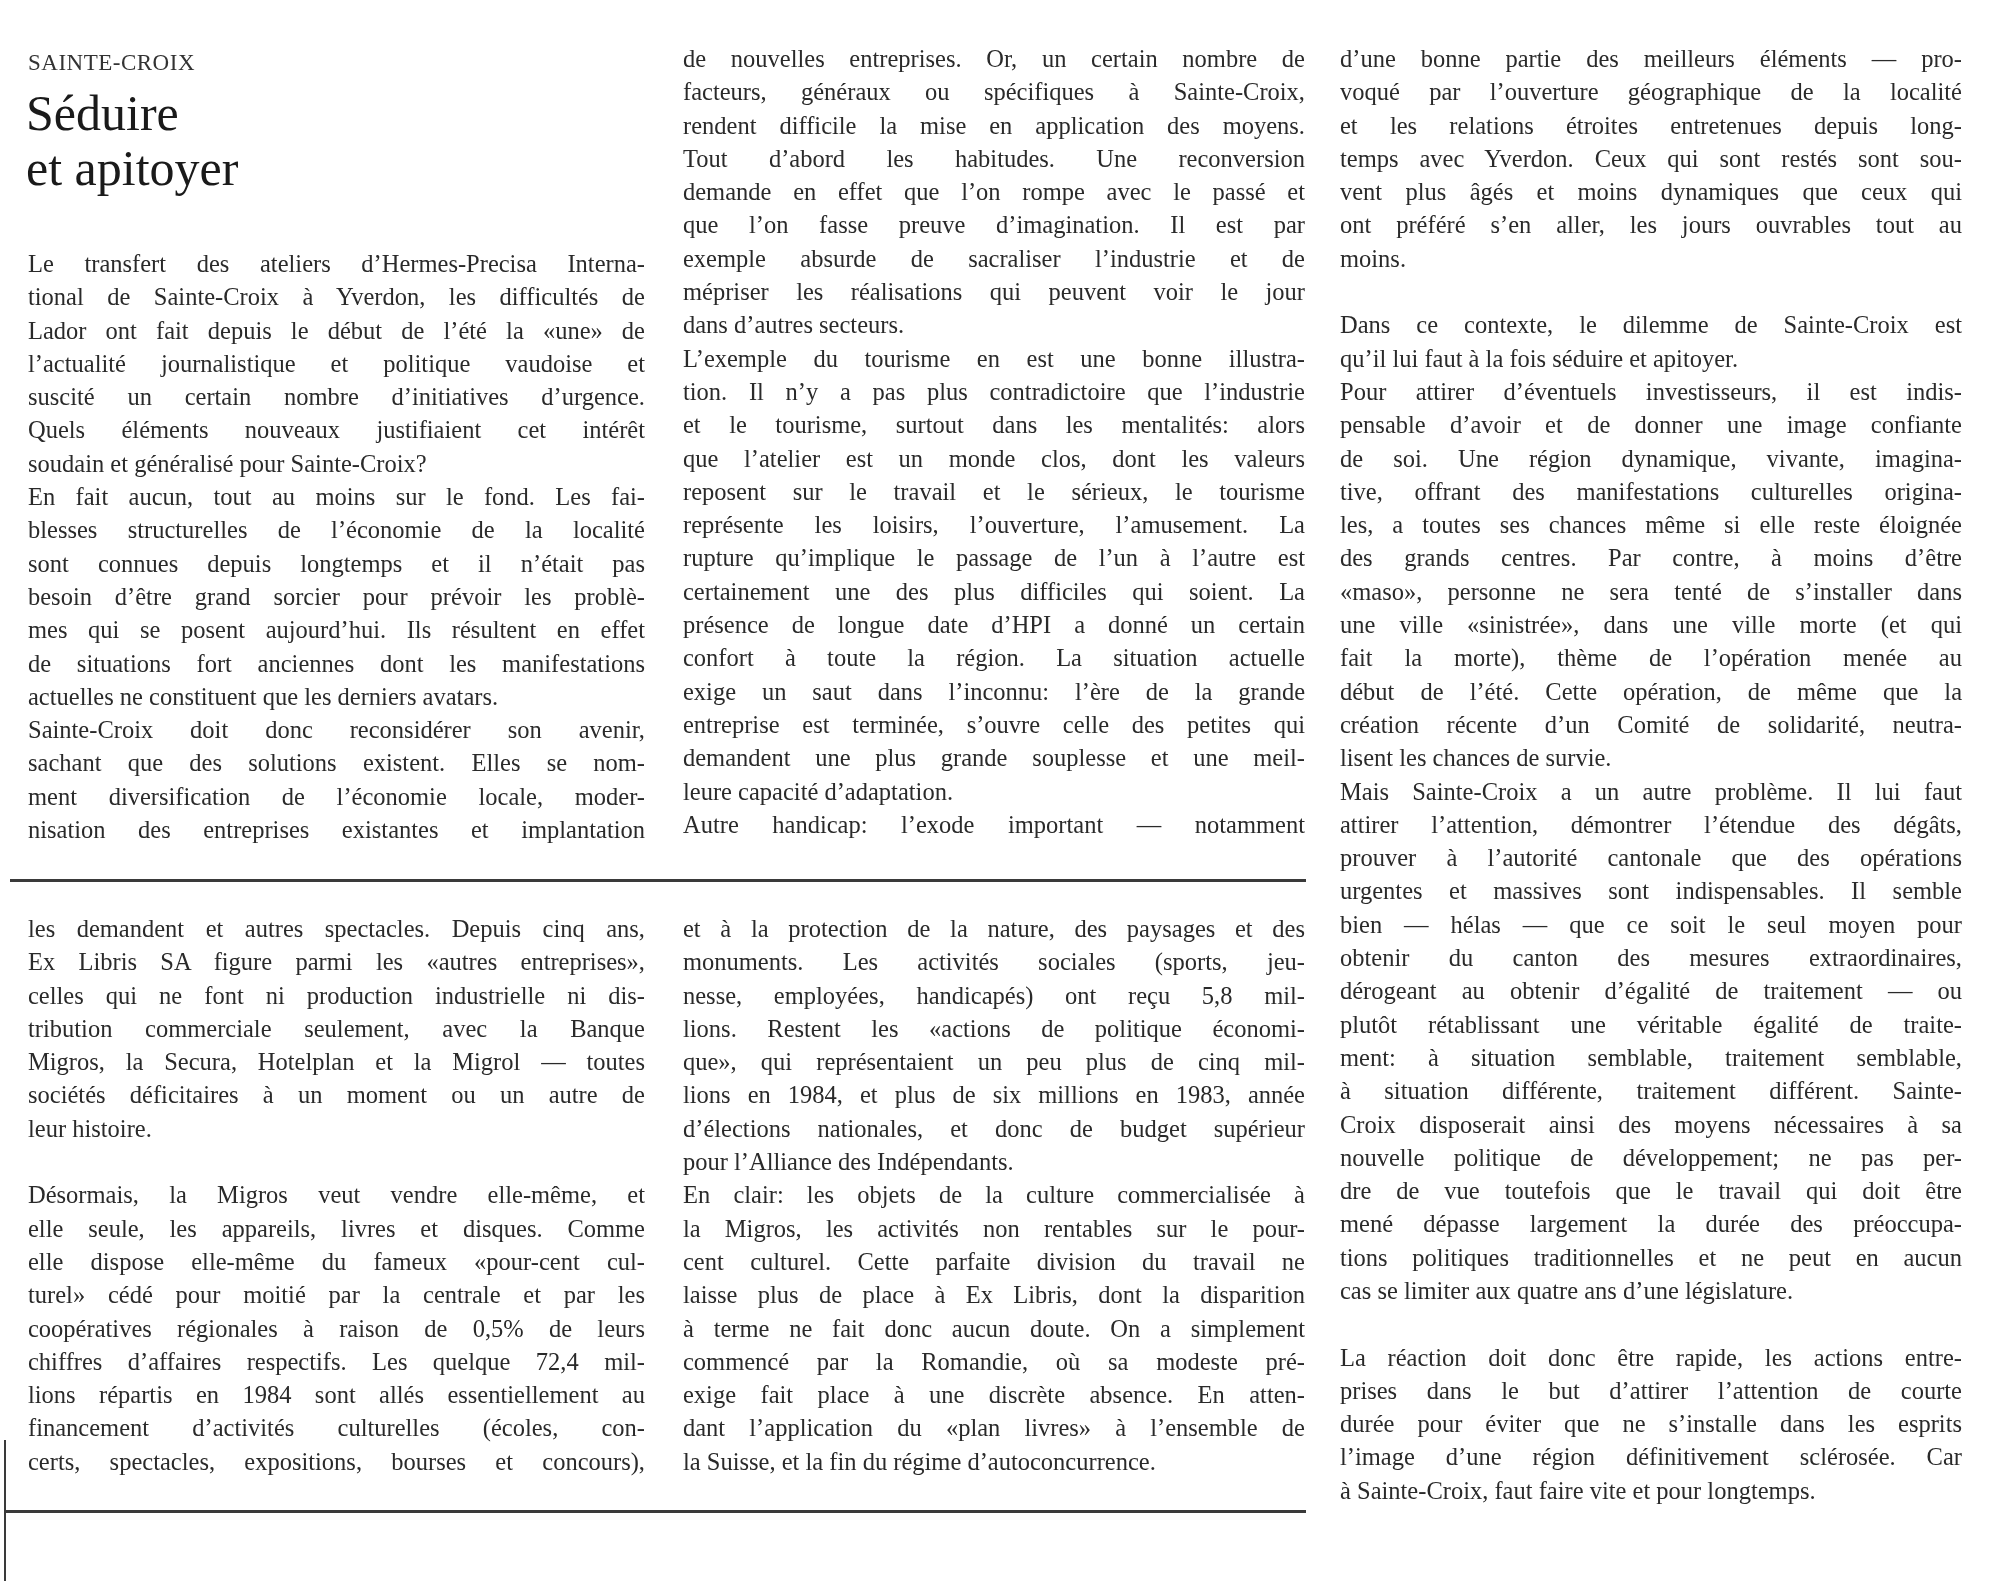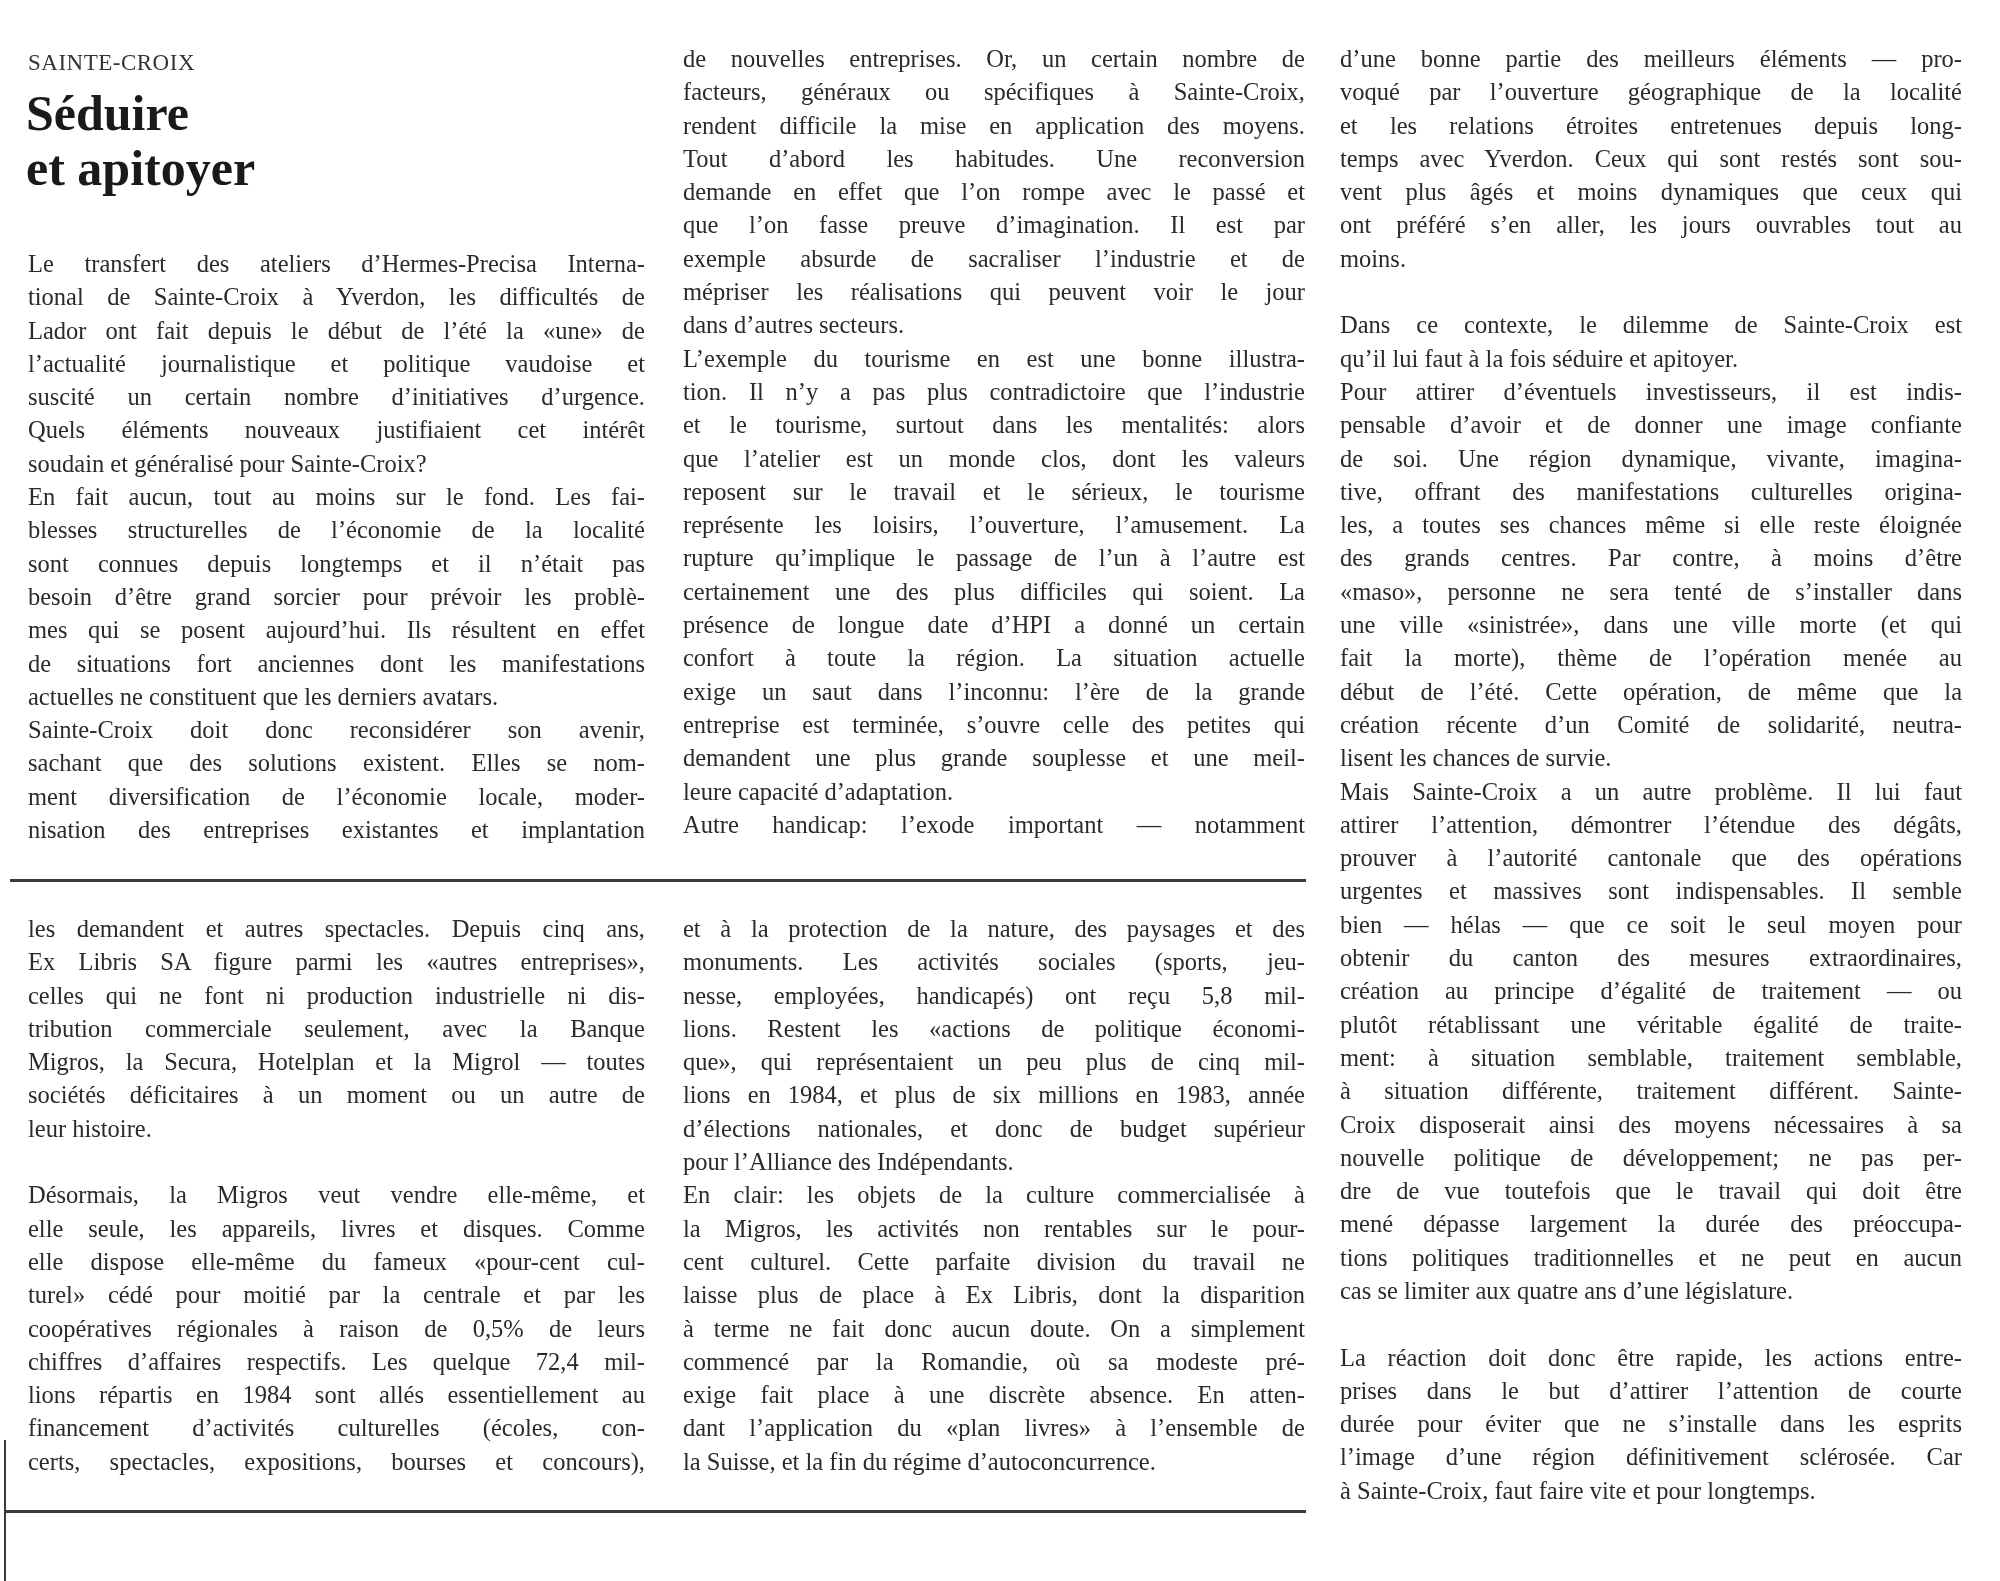--- a/index.html
+++ b/index.html
@@ -1,20 +1,20 @@
 <!DOCTYPE html>
 <html><head>
 <meta charset="utf-8">
 <style>
   html, body { margin:0; padding:0; background:#ffffff; }
   body { width:2000px; height:1581px; position:relative; overflow:hidden;
          font-family:"Liberation Serif","DejaVu Serif",serif; color:#2a2a2a; }
   .kicker { position:absolute; left:28px; top:50px; font-size:23px; font-weight:normal;
             letter-spacing:0.5px; color:#333; }
-  .headline { position:absolute; left:26px; top:86px; font-size:50px; font-weight:bold;
+  .headline { position:absolute; left:26px; top:86px; font-size:50px; font-weight:normal;
               line-height:55px; color:#1a1a1a; }
   .col { position:absolute; }
   .line { display:block; height:33.3px; line-height:33.3px; font-size:24.5px;
           white-space:nowrap; text-align:justify; text-align-last:justify; overflow:hidden; }
   .line.last { text-align-last:left; }
   .gap { display:block; height:33.3px; }
   .hr { position:absolute; background:#3a3a3a; }
   .vr { position:absolute; background:#3a3a3a; }
 </style>
 </head>
@@ -94,21 +94,21 @@
     <span class="line">fait la morte), thème de l’opération menée au</span>
     <span class="line">début de l’été. Cette opération, de même que la</span>
     <span class="line">création récente d’un Comité de solidarité, neutra-</span>
     <span class="line last">lisent les chances de survie.</span>
     <span class="line">Mais Sainte-Croix a un autre problème. Il lui faut</span>
     <span class="line">attirer l’attention, démontrer l’étendue des dégâts,</span>
     <span class="line">prouver à l’autorité cantonale que des opérations</span>
     <span class="line">urgentes et massives sont indispensables. Il semble</span>
     <span class="line">bien — hélas — que ce soit le seul moyen pour</span>
     <span class="line">obtenir du canton des mesures extraordinaires,</span>
-    <span class="line">création au principe d’égalité de traitement — ou</span>
+    <span class="line">dérogeant au obtenir d’égalité de traitement — ou</span>
     <span class="line">plutôt rétablissant une véritable égalité de traite-</span>
     <span class="line">ment: à situation semblable, traitement semblable,</span>
     <span class="line">à situation différente, traitement différent. Sainte-</span>
     <span class="line">Croix disposerait ainsi des moyens nécessaires à sa</span>
     <span class="line">nouvelle politique de développement; ne pas per-</span>
     <span class="line">dre de vue toutefois que le travail qui doit être</span>
     <span class="line">mené dépasse largement la durée des préoccupa-</span>
     <span class="line">tions politiques traditionnelles et ne peut en aucun</span>
     <span class="line last">cas se limiter aux quatre ans d’une législature.</span>
     <span class="gap"></span>

